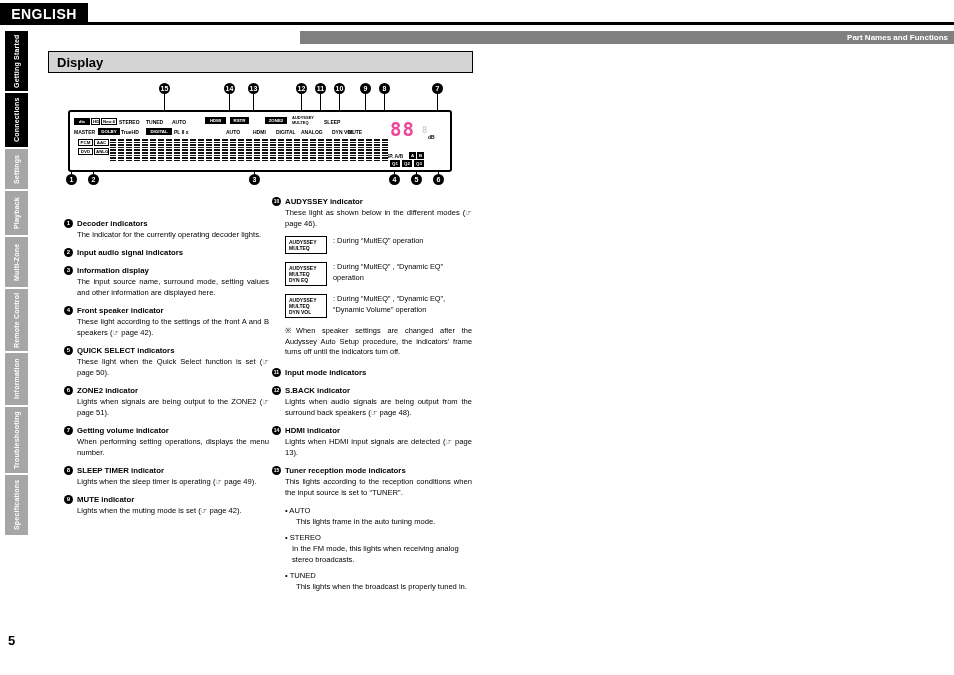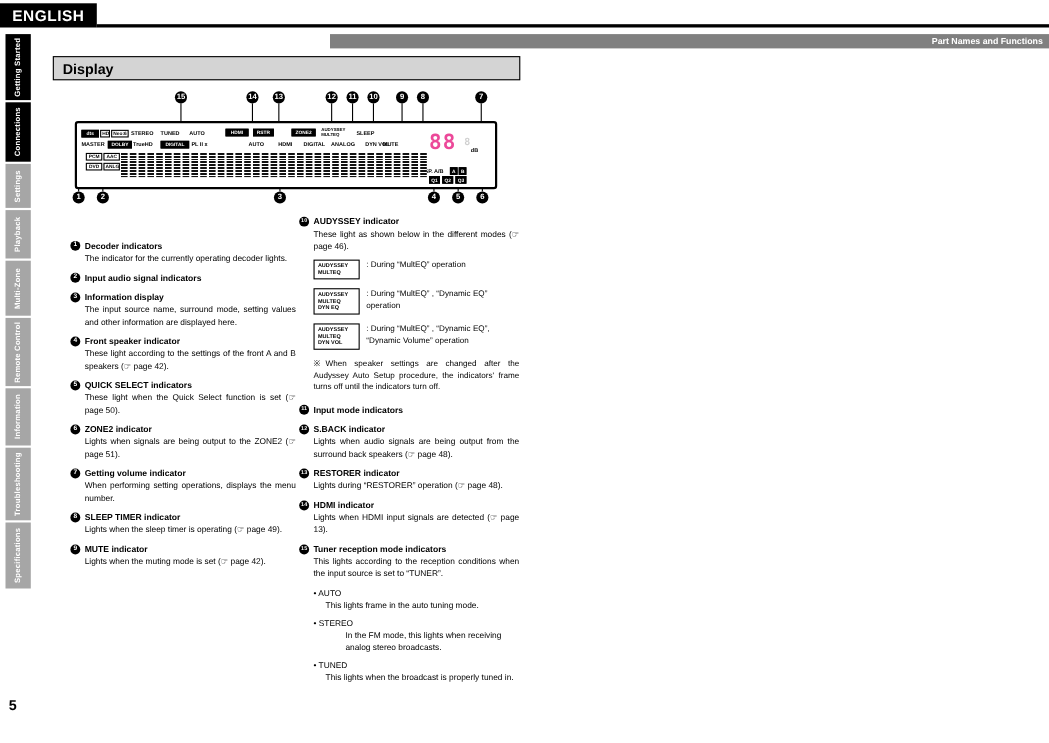--- a/index.html
+++ b/index.html
@@ -344,45 +344,40 @@
     <div class="num" style="font-size:5px;">11</div>
     <div class="ttl">Input mode indicators</div>
   </div>
 
   <div class="itemrow">
     <div class="num" style="font-size:5px;">12</div>
     <div class="ttl">S.BACK indicator</div>
     <div class="txt">Lights when audio signals are being output from the surround back speakers (☞ page 48).</div>
   </div>
 
-  <div class="itemrow">
-    <div class="num" style="font-size:5px;">13</div>
-    <div class="ttl">RESTORER indicator</div>
-    <div class="txt">Lights during “RESTORER” operation (☞ page 48).</div>
-  </div>
 
   <div class="itemrow">
     <div class="num" style="font-size:5px;">14</div>
     <div class="ttl">HDMI indicator</div>
     <div class="txt">Lights when HDMI input signals are detected (☞ page 13).</div>
   </div>
 
   <div class="itemrow">
     <div class="num" style="font-size:5px;">15</div>
     <div class="ttl">Tuner reception mode indicators</div>
     <div class="txt">This lights according to the reception conditions when the input source is set to “TUNER”.</div>
   </div>
 
   <div style="margin-left:13px;">
     <div class="subttl">• AUTO</div>
     <div style="margin-left:11px;">This lights frame in the auto tuning mode.</div>
   </div>
   <div style="margin-left:13px;margin-top:5px;">
     <div class="subttl">• STEREO</div>
-    <div style="margin-left:29px;">In the FM mode, this lights when receiving analog stereo broadcasts.</div>
+    <div style="margin-left:7px;">In the FM mode, this lights when receiving analog stereo broadcasts.</div>
   </div>
   <div style="margin-left:13px;margin-top:5px;">
     <div class="subttl">• TUNED</div>
     <div style="margin-left:11px;">This lights when the broadcast is properly tuned in.</div>
   </div>
 
 </div>
 
 <div class="pagenum">5</div>
 

